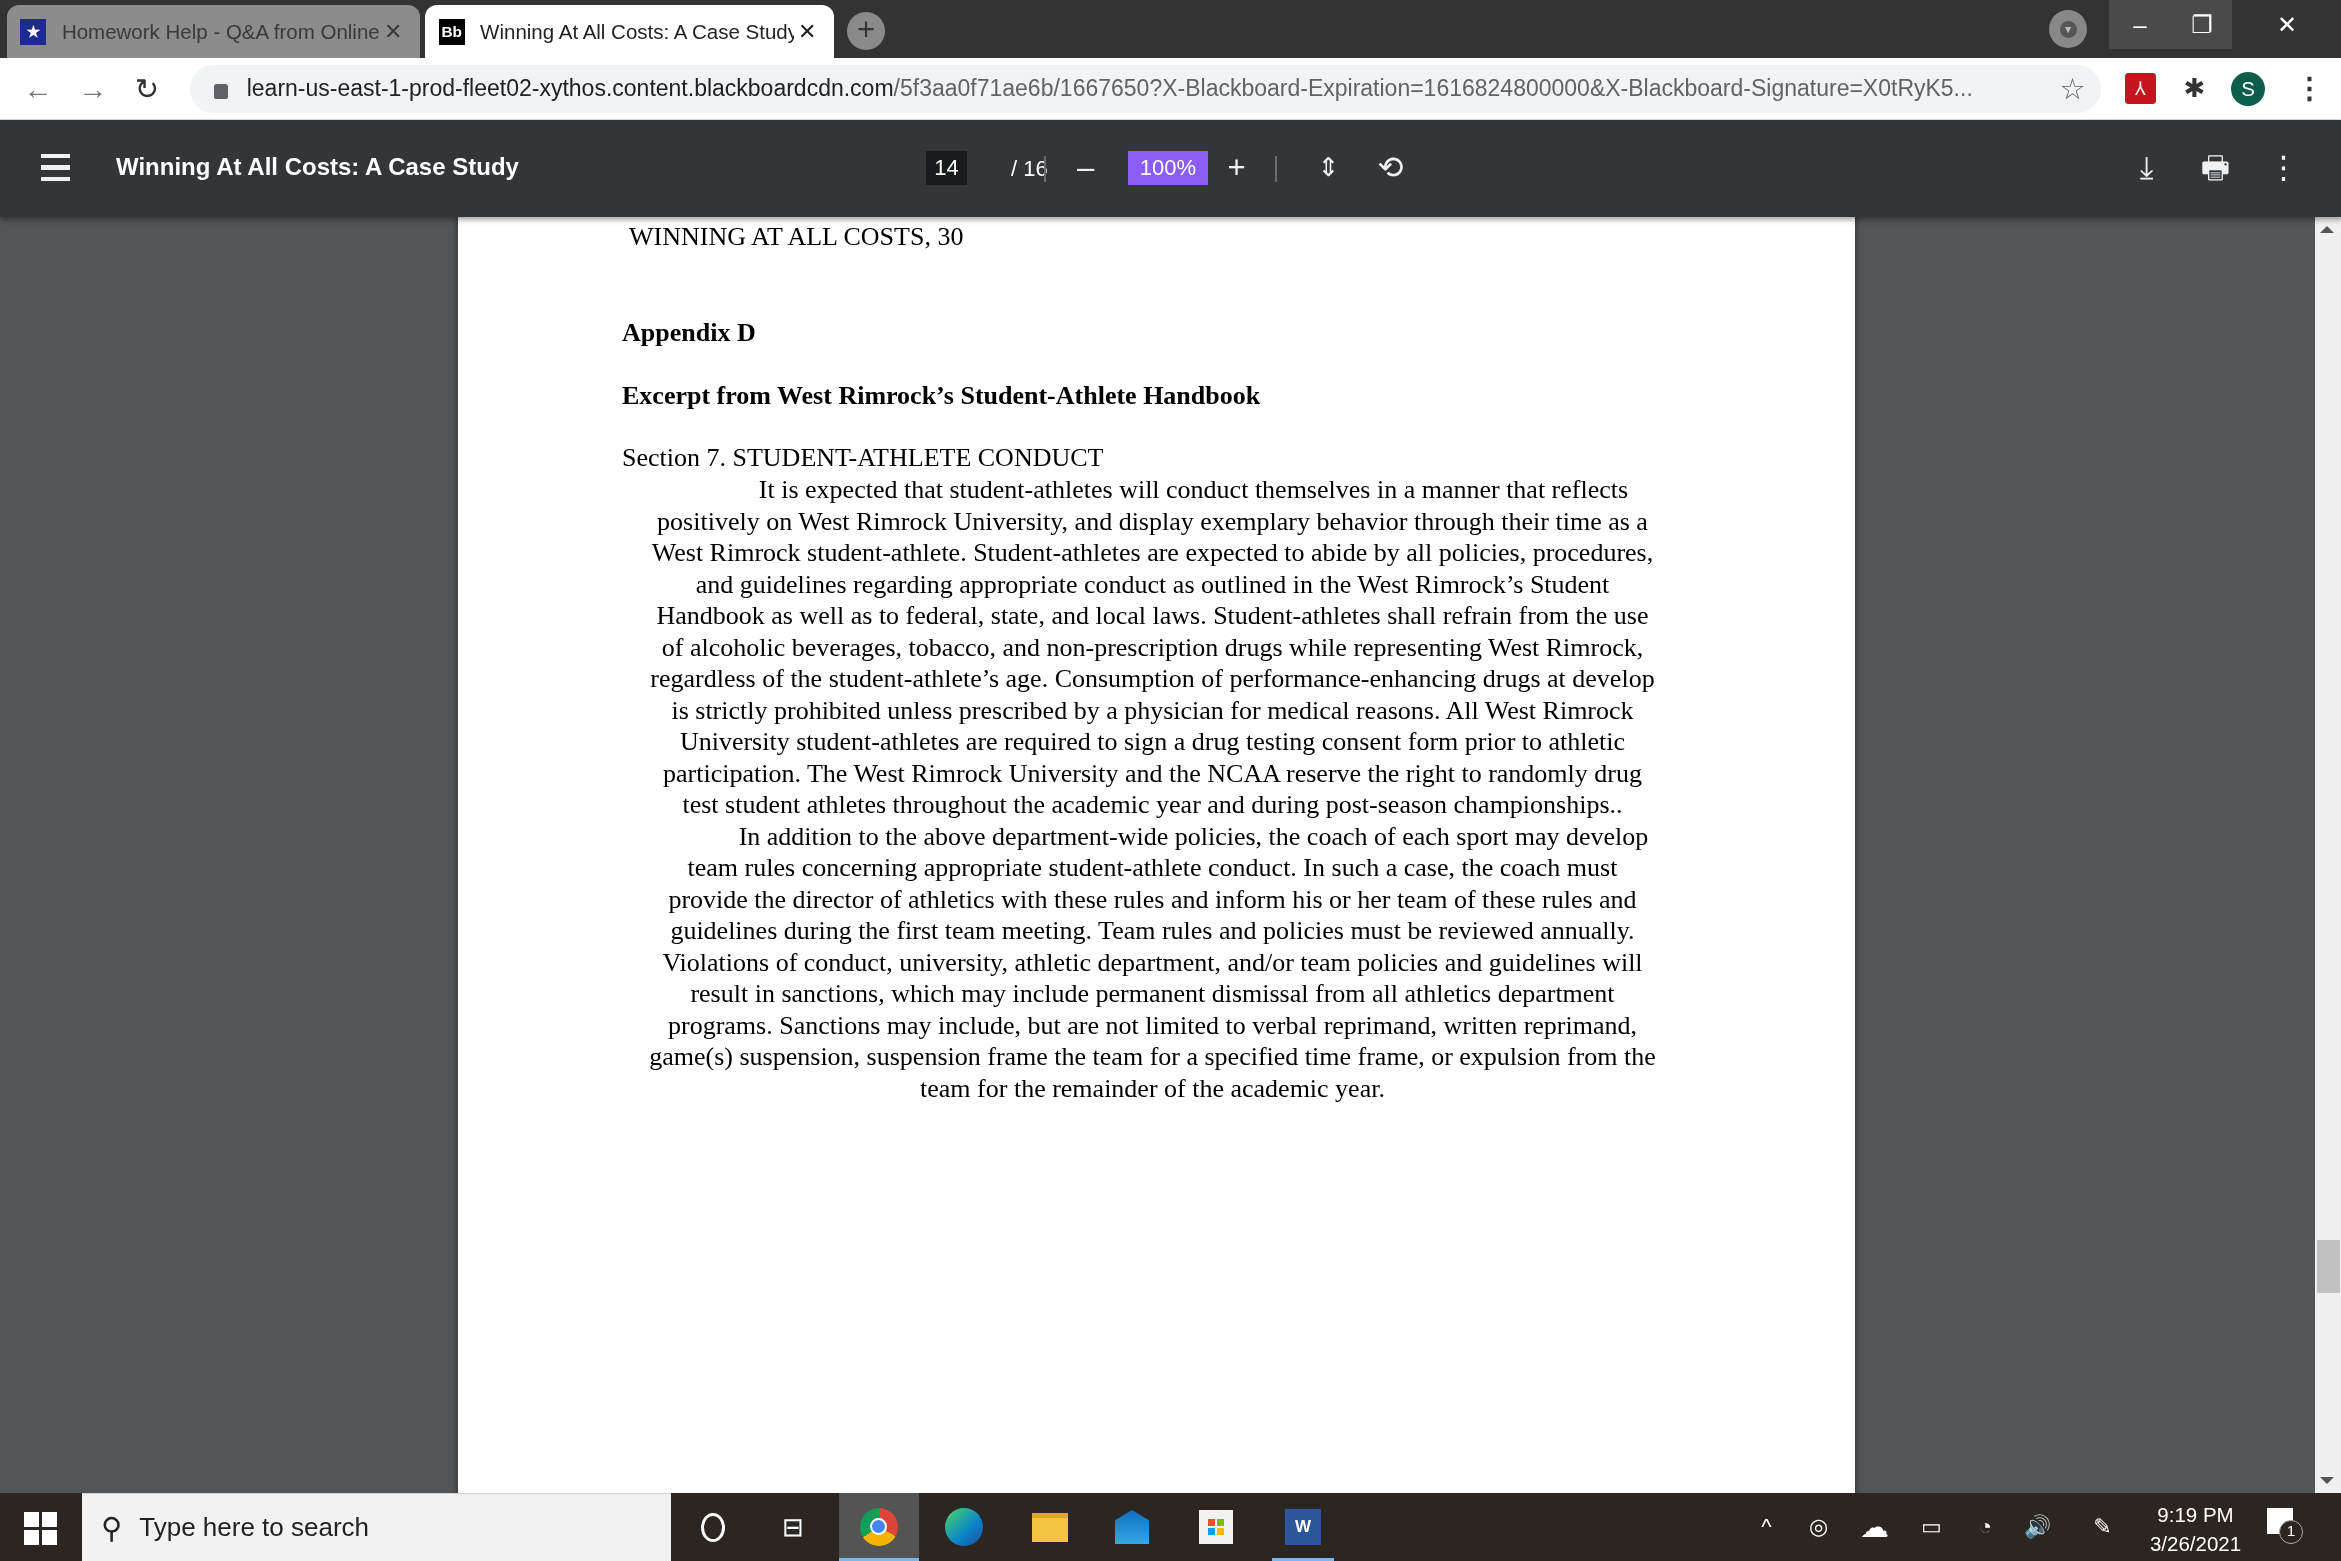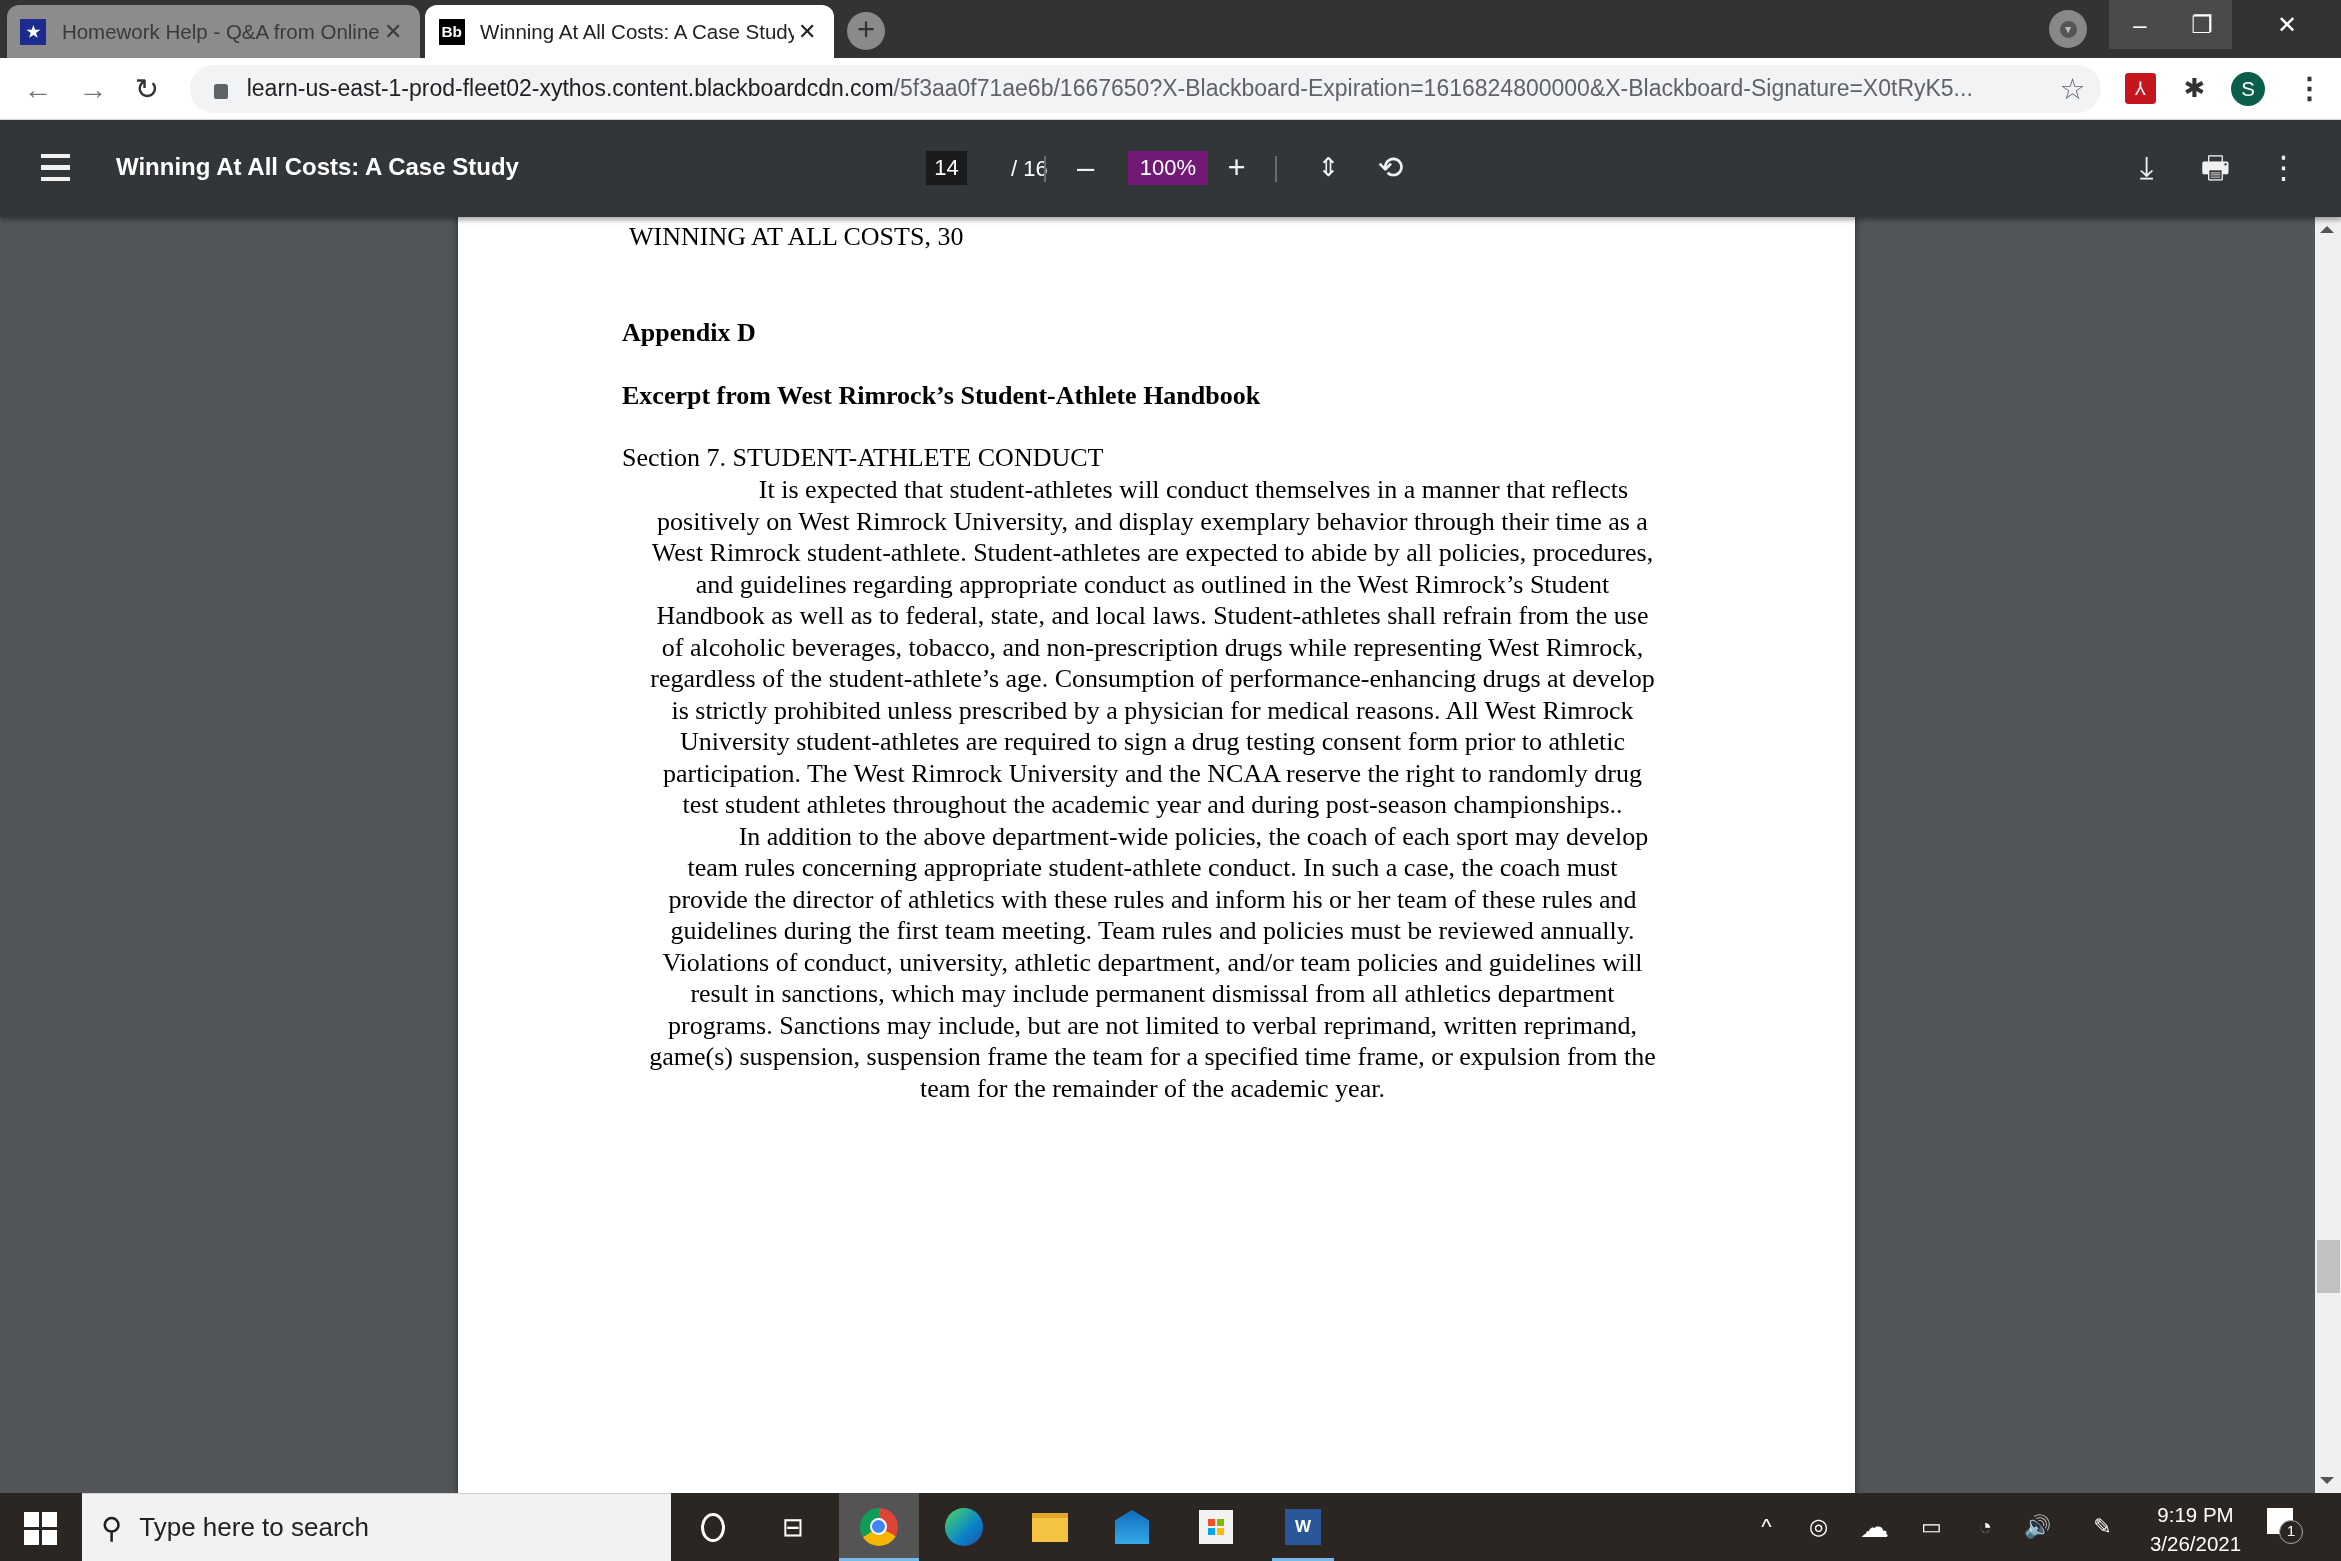--- a/index.html
+++ b/index.html
@@ -27,21 +27,21 @@
   .ext.avatar { left: 2231px; width: 34px; height: 34px; top: 13.7px; border-radius: 50%; background: #0b5e4a; color: #fff; font-size: 20.5px; text-align: center; line-height: 34px; }
   .ext.menu { left: 2294px; color: #333; font-size: 29px; text-align: center; line-height: 31px; font-weight: bold; }
   .pdftoolbar { position: absolute; left: 0; top: 120px; width: 2342px; height: 97px; background: #323639; color: #fff; box-shadow: 0 2.6px 5.1px rgba(0,0,0,0.35); z-index: 2; }
   .pdftoolbar .hamburger { position: absolute; left: 41px; top: 34px; width: 29px; height: 27px; display:flex; flex-direction:column; justify-content:space-between; }
   .pdftoolbar .hamburger i { display:block; height: 4.3px; background:#f1f1f1; }
   .pdftoolbar .doctitle { position: absolute; left: 116px; top: 33px; font-size: 24px; font-weight: bold; }
   .pageinput { position: absolute; left: 926px; top: 31px; width: 41px; height: 34px; background: #191b1c; color: #fff; font-size: 22px; text-align: center; line-height: 34px; border: none; }
   .pagetotal { position: absolute; left: 971px; top: 36px; font-size: 22px; margin-left: 40px; }
   .sep { position: absolute; top: 36px; width: 1.7px; height: 26px; background: #6a6d70; }
   .tb-icon { position: absolute; top: 27px; width: 41px; height: 41px; text-align: center; font-size: 31px; line-height: 41px; color: #f1f1f1; }
-  .zoominput { position: absolute; left: 1128px; top: 31px; width: 80px; height: 34px; background: #701a75; color: #fff; font-size: 22px; text-align: center; line-height: 34px; border: none; }
+  .zoominput { position: absolute; left: 1128px; top: 31px; width: 80px; height: 34px; background: #8b5cf6; color: #fff; font-size: 22px; text-align: center; line-height: 34px; border: none; }
   .viewer { position: absolute; left: 0; top: 217px; width: 2315px; height: 1276px; background: #525659; overflow: hidden; }
   .page { position: absolute; left: 458px; top: -8.6px; width: 1397px; height: 1301px; background: #ffffff; box-shadow: 0 0 6.8px rgba(0,0,0,0.5); font-family: "Liberation Serif", serif; color: #000; }
   .page .runhead { position: absolute; left: 171px; top: 13.7px; font-size: 26px; }
   .page .appx { position: absolute; left: 164px; top: 110px; font-size: 26px; font-weight: bold; }
   .page .excerpt { position: absolute; left: 164px; top: 173px; font-size: 26px; font-weight: bold; }
   .page .section { position: absolute; left: 164px; top: 235px; font-size: 26px; }
   .page .body { position: absolute; left: 164px; top: 266px; width: 1061px; font-size: 26px; line-height: 31.5px; text-align: center; }
   .page .body .line { white-space: nowrap; display: block; }
   .page .body .indent { padding-left: 82px; }
   .scrollbar { position: absolute; left: 2315px; top: 217px; width: 26.5px; height: 1276px; background: #f0f0f0; }

